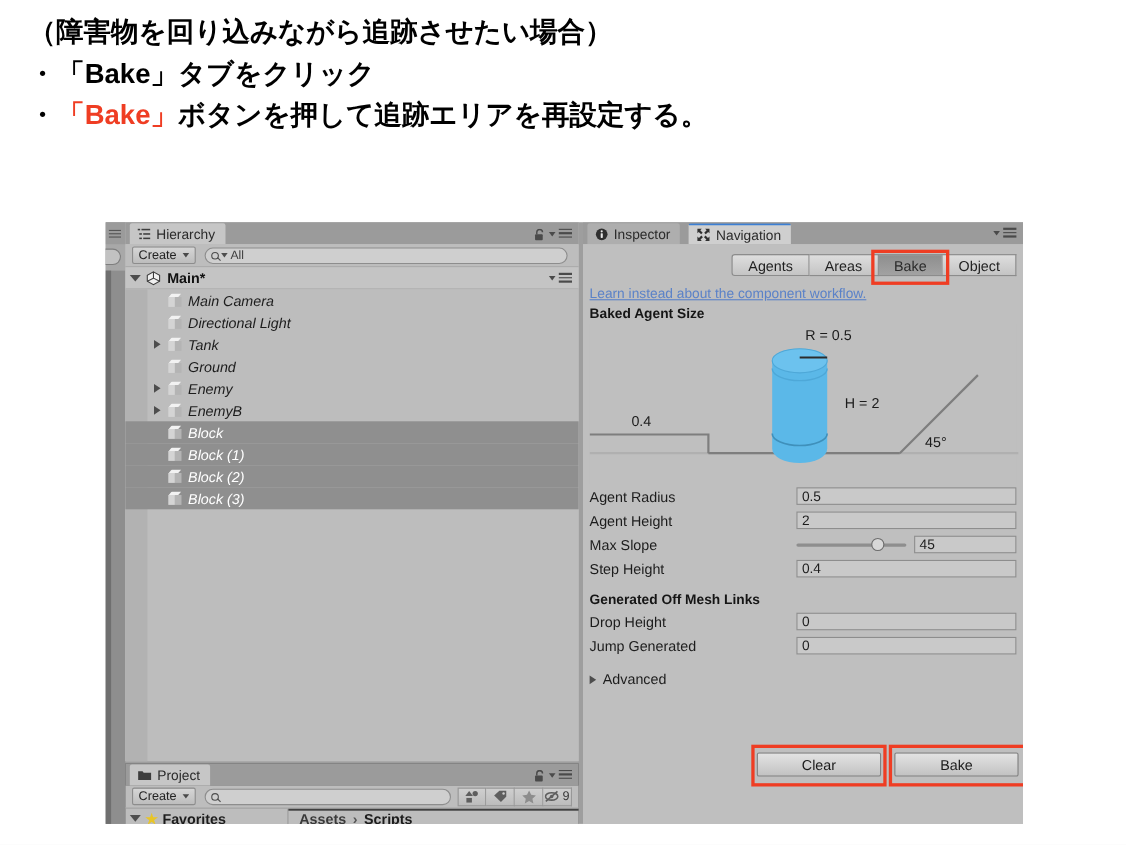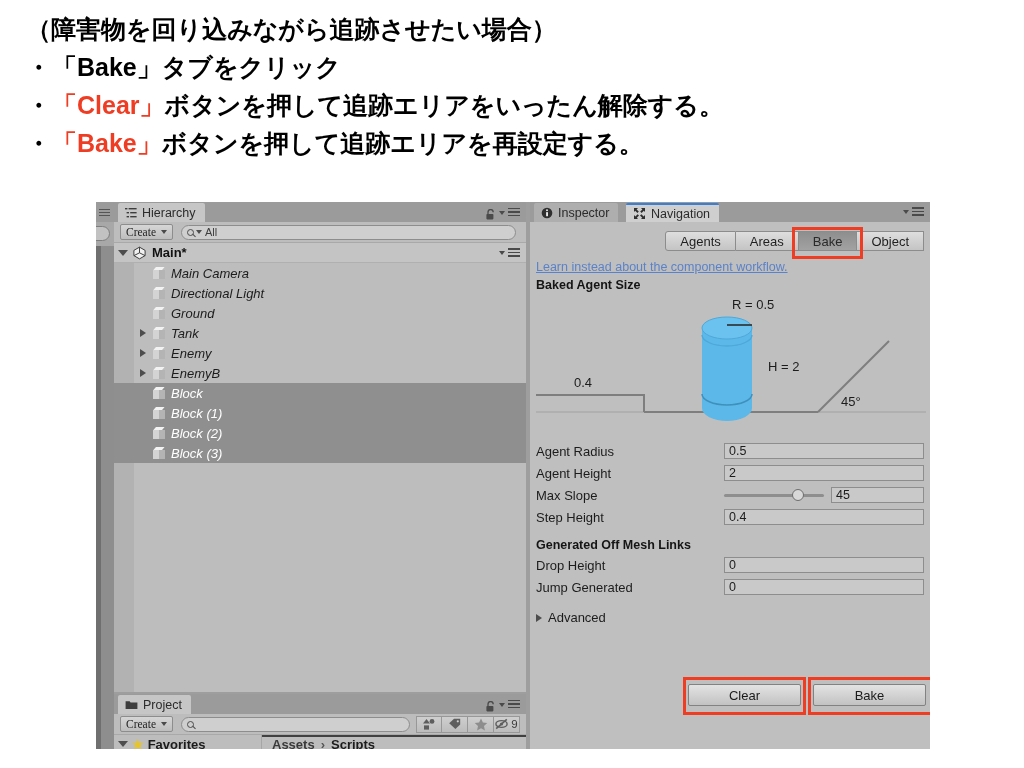--- a/index.html
+++ b/index.html
@@ -119,21 +119,21 @@
     background: #bdbdbd;
     display: flex; align-items: center; padding-left: 6px;
     border-bottom: 1px solid #a9a9a9;
   }
   .btn-create {
     height: 16px; min-width: 52px;
     background: linear-gradient(#d6d6d6, #bdbdbd);
     border: 1px solid #8d8d8d; border-radius: 2px;
     font-size: 11.5px; color: #232323;
     display: flex; align-items: center; justify-content: center;
-    padding: 0 5px; gap: 5px; font-family: Liberation Serif, serif;
+    padding: 0 5px; gap: 5px;
   }
   .search-pill {
     height: 15px; flex: 1;
     margin-left: 8px; margin-right: 10px;
     background: #cfcfcf;
     border: 1px solid #8d8d8d; border-radius: 8px;
     display: flex; align-items: center;
     padding-left: 5px; gap: 2px;
     font-size: 11px; color: #3d3d3d;
   }
@@ -332,23 +332,20 @@
 </style>
 </head>
 <body>
 
 <div id="slide-text">
   <div class="slide-line">
     <span>（障害物を回り込みながら追跡させたい場合）</span>
   </div>
   <div class="slide-line bullet">
     <span class="bullet-dot">・</span><span class="kw-blk">「Bake」</span><span class="kw-blk">タブをクリック</span>
-  </div>
-  <div class="slide-line bullet">
-    <span class="bullet-dot">・</span><span class="kw-red">「Clear」</span><span class="kw-blk">ボタンを押して追跡エリアをいったん解除する。</span>
   </div>
   <div class="slide-line bullet">
     <span class="bullet-dot">・</span><span class="kw-red">「Bake」</span><span class="kw-blk">ボタンを押して追跡エリアを再設定する。</span>
   </div>
 </div>
 
 <div id="unity-shot">
 
   <div class="left-strip">
     <div class="ls-tabbar">
@@ -443,38 +440,38 @@
           <div class="row" style="padding-left: 20px;">
             <span class="disc-slot"></span>
             <span class="cube">
               <span class="top"></span>
               <span class="lf"></span>
               <span class="rt"></span>
             </span>
             <span>Directional Light</span>
           </div>
           <div class="row" style="padding-left: 20px;">
-            <span class="disc-slot"></span>
-            <span class="cube">
-              <span class="top"></span>
-              <span class="lf"></span>
-              <span class="rt"></span>
-            </span>
-            <span>Ground</span>
-          </div>
-          <div class="row" style="padding-left: 20px;">
             <span class="disc-slot">
               <span class="disc"></span>
             </span>
             <span class="cube">
               <span class="top"></span>
               <span class="lf"></span>
               <span class="rt"></span>
             </span>
             <span>Tank</span>
+          </div>
+          <div class="row" style="padding-left: 20px;">
+            <span class="disc-slot"></span>
+            <span class="cube">
+              <span class="top"></span>
+              <span class="lf"></span>
+              <span class="rt"></span>
+            </span>
+            <span>Ground</span>
           </div>
           <div class="row" style="padding-left: 20px;">
             <span class="disc-slot">
               <span class="disc"></span>
             </span>
             <span class="cube">
               <span class="top"></span>
               <span class="lf"></span>
               <span class="rt"></span>
             </span>

